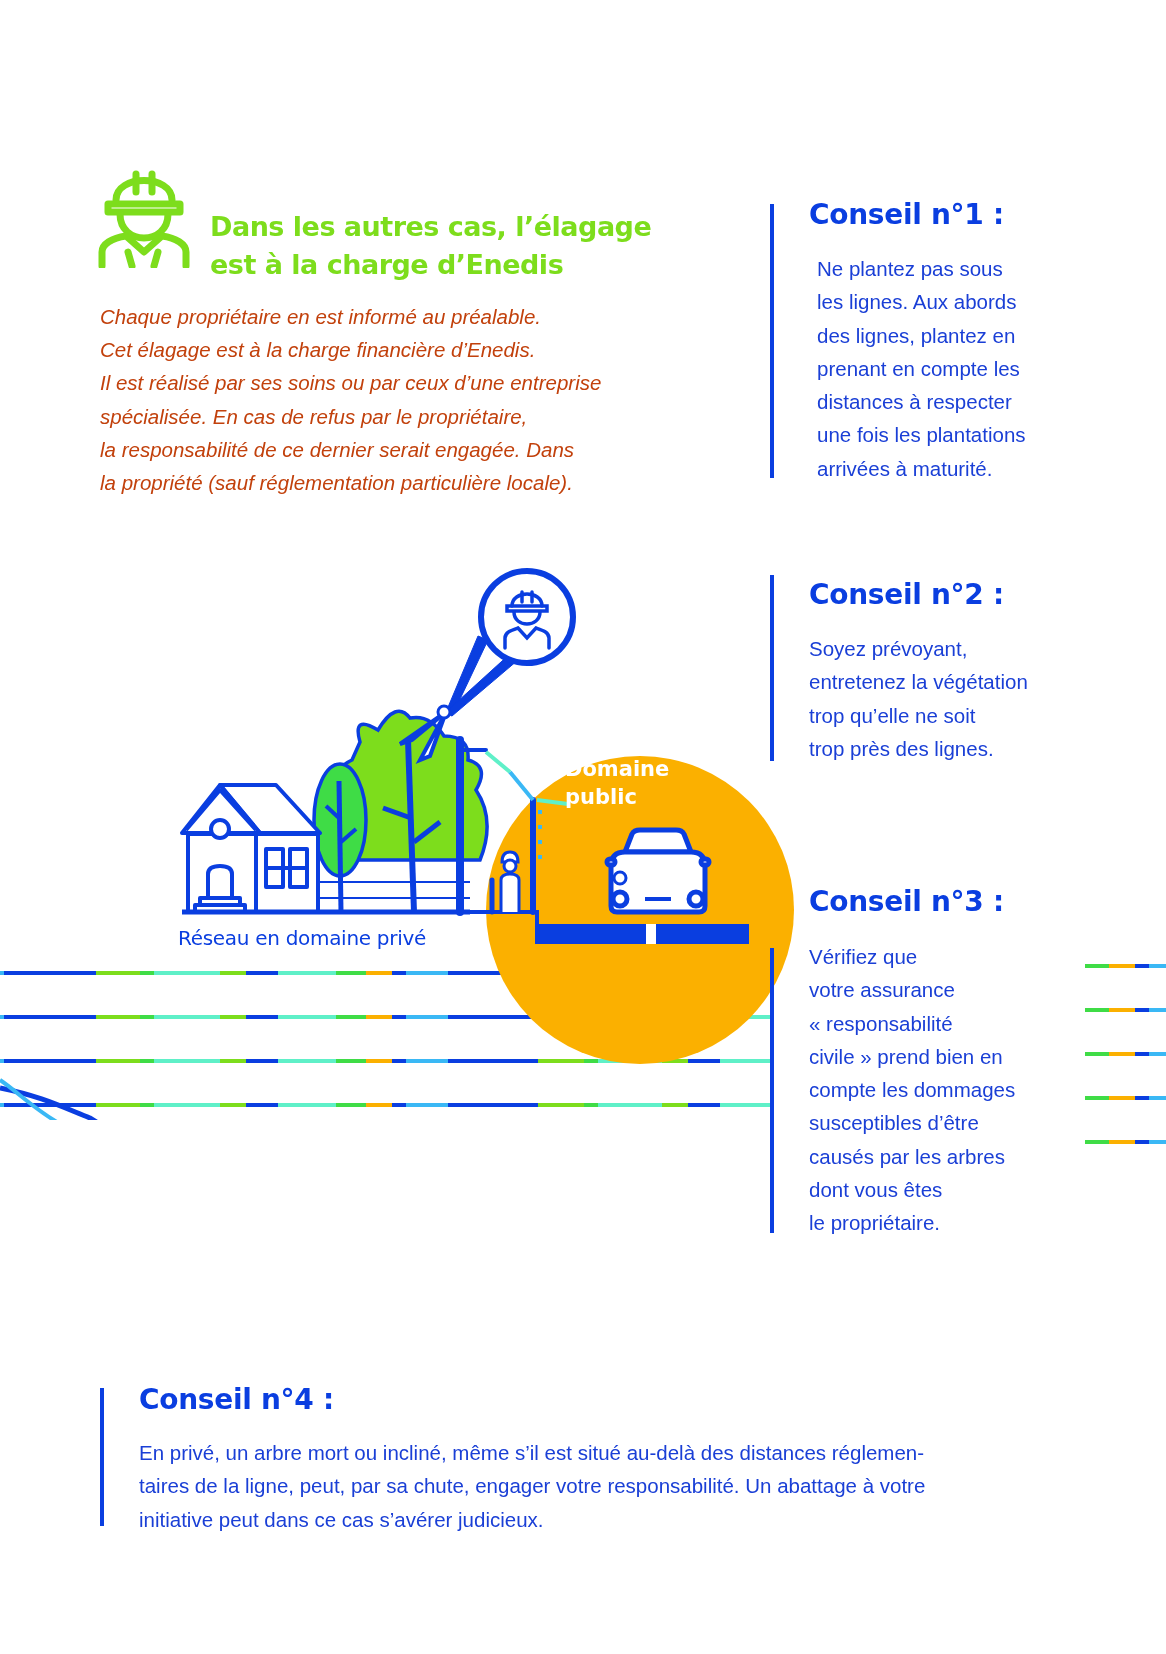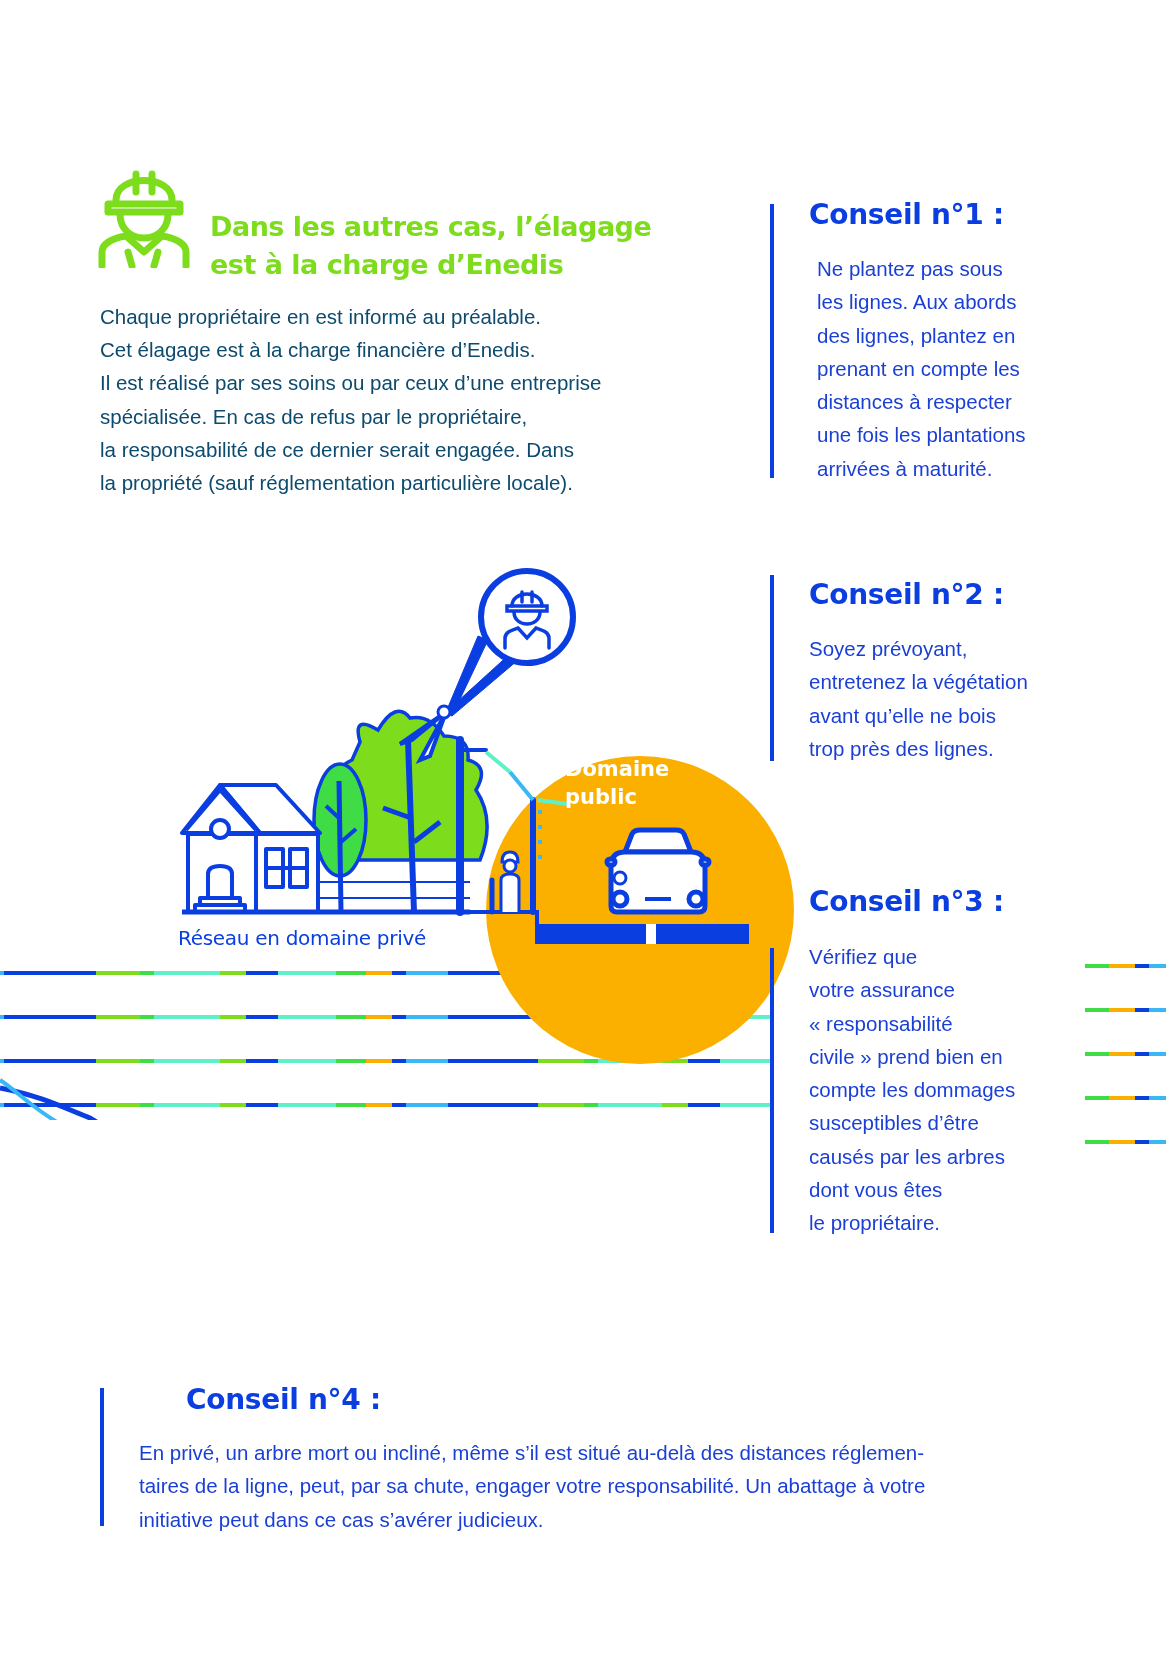--- a/index.html
+++ b/index.html
@@ -6,22 +6,22 @@
   body { width: 1166px; height: 1654px; position: relative; overflow: hidden;
          font-family: "Liberation Sans", sans-serif; }
   .abs { position: absolute; }
 
   
   .green-icon { left: 98px; top: 160px; width: 92px; height: 108px; }
   .green-title { left: 210px; top: 208px; width: 460px; color: #7ddd1c;
     font-family: "DejaVu Sans", sans-serif; font-weight: bold; font-size: 27px;
     line-height: 38px; letter-spacing: -0.5px; }
   .green-title div { white-space: nowrap; }
-  .intro { left: 100px; top: 300px; width: 580px; color: #0c4a6e;
-    font-size: 20.5px; line-height: 33.2px; }
+  .intro { left: 100px; top: 300px; width: 580px; color: #c2410c;
+    font-size: 20.5px; line-height: 33.2px; font-style: italic; }
   .intro div { white-space: nowrap; }
 
   
   .tip-bar { width: 4px; background: #0a3ee0; }
   .tip-title { color: #0a3ee0; font-family: "DejaVu Sans", sans-serif;
     font-weight: bold; font-size: 28px; line-height: 34px; letter-spacing: -0.3px; white-space: nowrap; }
   .tip-body { color: #1a3fd6; font-size: 20.5px; line-height: 33.3px; }
   .tip-body div { white-space: nowrap; }
 
   
@@ -71,21 +71,21 @@
   <div>distances à respecter</div>
   <div>une fois les plantations</div>
   <div>arrivées à maturité.</div>
 </div>
 
 <div class="abs tip-bar" style="left:770px; top:575px; height:186px;"></div>
 <div class="abs tip-title" style="left:809px; top:578px;">Conseil n°2 :</div>
 <div class="abs tip-body" style="left:809px; top:632px;">
   <div>Soyez prévoyant,</div>
   <div>entretenez la végétation</div>
-  <div>avant qu’elle ne bois</div>
+  <div>trop qu’elle ne soit</div>
   <div>trop près des lignes.</div>
 </div>
 
 <div class="abs scene">
   <svg width="800" height="580" viewBox="0 540 800 580">
 
     <g stroke-width="4">
       <g id="cableRow">
         <line x1="0" y1="973" x2="4" y2="973" stroke="#3ab8f5"></line>
         <line x1="4" y1="973" x2="96" y2="973" stroke="#0a3ee0"></line>
@@ -255,18 +255,18 @@
       </g>
       <use href="#stub" y="44"></use>
       <use href="#stub" y="88"></use>
       <use href="#stub" y="132"></use>
       <use href="#stub" y="176"></use>
     </g>
   </svg>
 </div>
 
 <div class="abs tip-bar" style="left:100px; top:1388px; height:138px;"></div>
-<div class="abs tip-title" style="left:139px; top:1383px;margin-left:47px;">Conseil n°4 :</div>
+<div class="abs tip-title" style="left:139px; top:1383px;">Conseil n°4 :</div>
 <div class="abs tip-body" style="left:139px; top:1436px;">
   <div>En privé, un arbre mort ou incliné, même s’il est situé au-delà des distances réglemen-</div>
   <div>taires de la ligne, peut, par sa chute, engager votre responsabilité. Un abattage à votre</div>
   <div>initiative peut dans ce cas s’avérer judicieux.</div>
 </div>
 
 </body></html>

